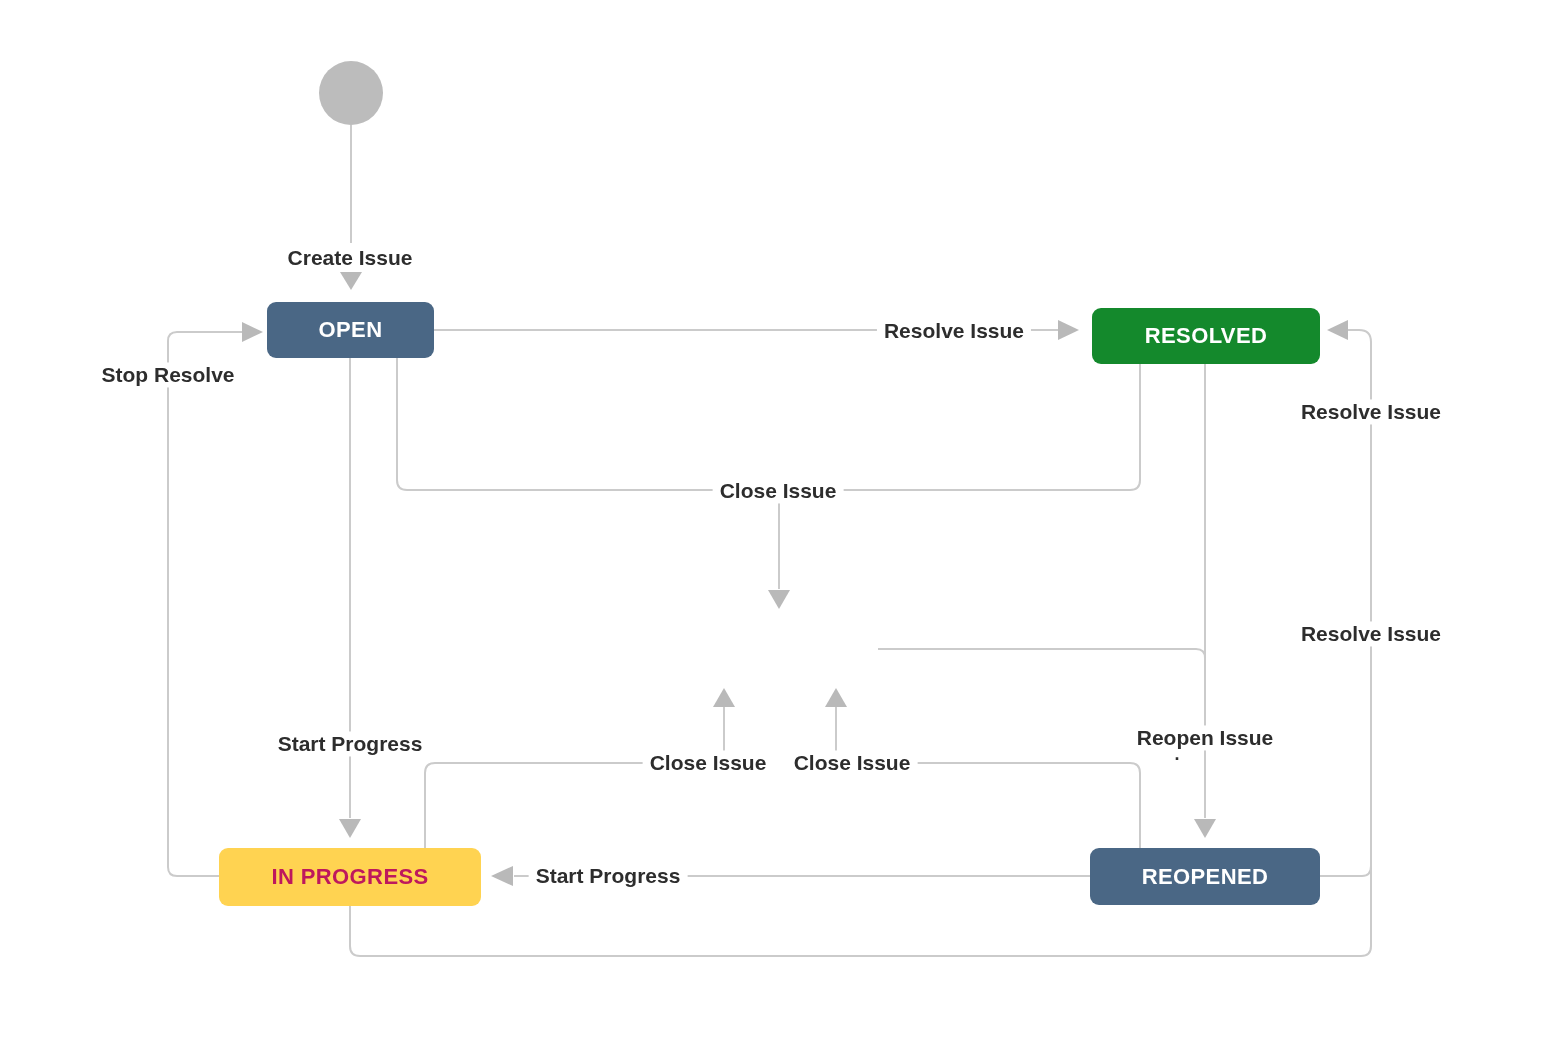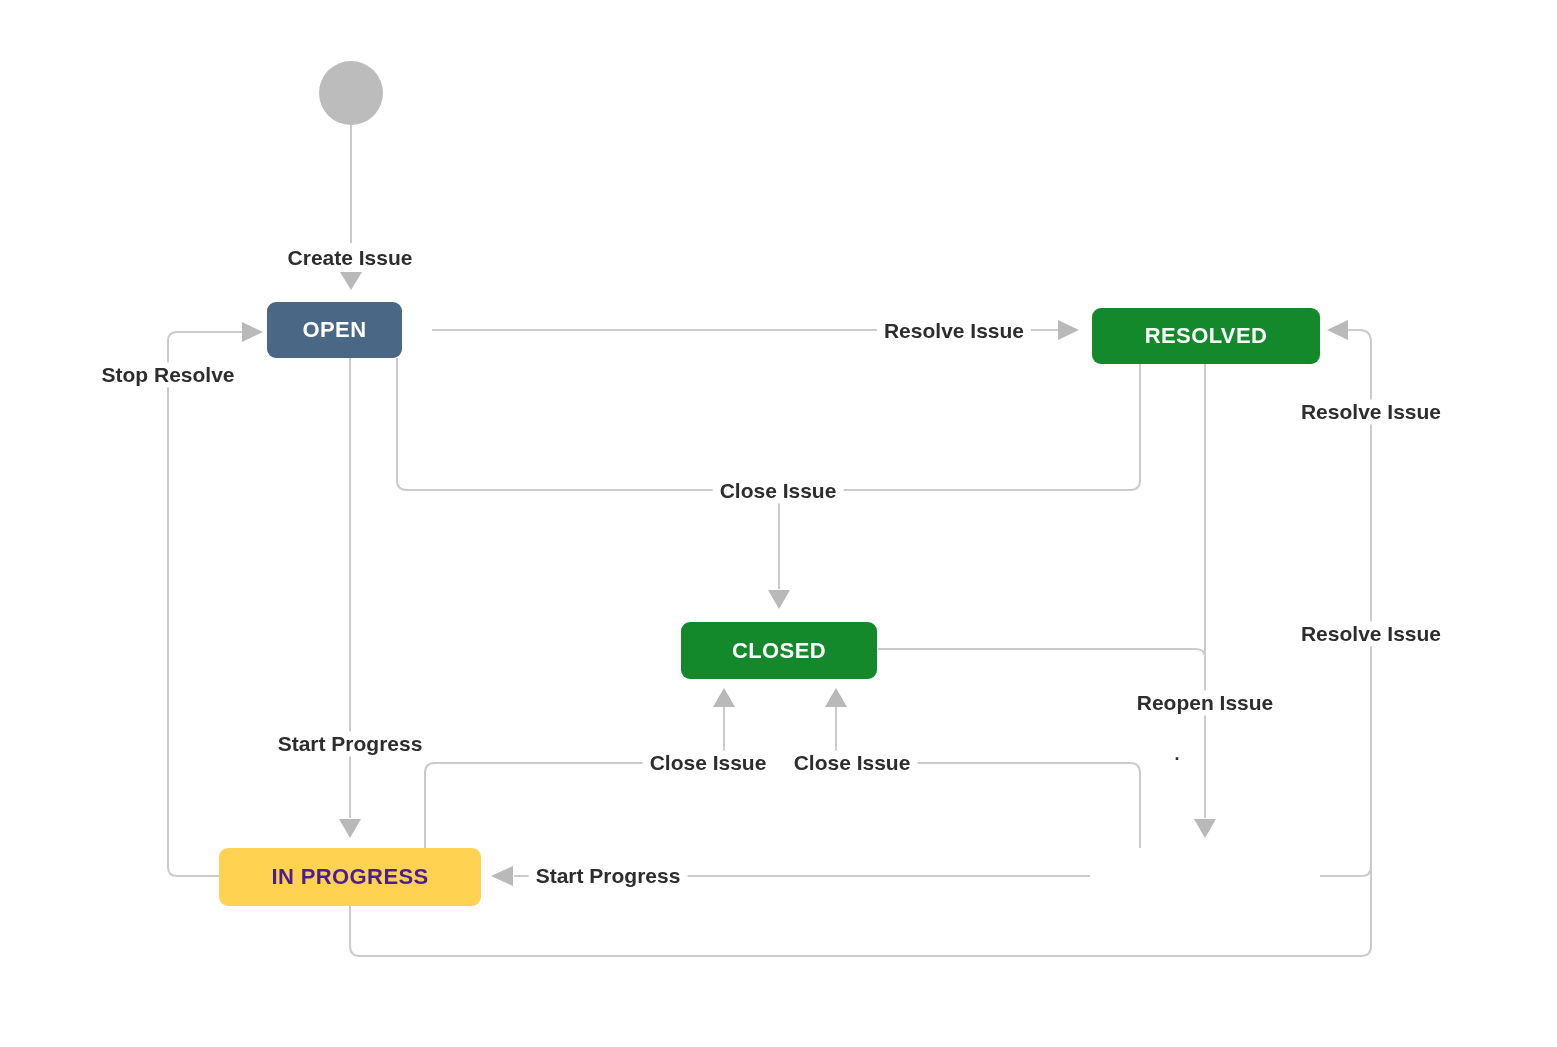--- a/index.html
+++ b/index.html
@@ -22,24 +22,24 @@
   }
   .tdot {
     position:absolute; transform:translate(-50%,-50%);
     font-weight:bold; font-size:18px; color:#2d2d2d; z-index:3; line-height:1;
   }
   .node {
     position:absolute; display:flex; align-items:center; justify-content:center;
     border-radius:9px; font-weight:bold; font-size:22px; letter-spacing:0.4px;
     color:#ffffff; z-index:4;
   }
-  .node-open        { left:267px;  top:302px; width:135px; height:56px; background:#4a6785; }
+  .node-open        { left:267px;  top:302px; width:167px; height:56px; background:#4a6785; }
   .node-resolved    { left:1092px; top:308px; width:228px; height:56px; background:#14892c; }
   .node-closed      { left:681px;  top:622px; width:196px; height:57px; background:#14892c; }
-  .node-in-progress { left:219px;  top:848px; width:262px; height:58px; background:#ffd351; color:#4c1d95; }
+  .node-in-progress { left:219px;  top:848px; width:262px; height:58px; background:#ffd351; color:#be185d; }
   .node-reopened    { left:1090px; top:848px; width:230px; height:57px; background:#4a6785; }
 </style>
 </head>
 <body>
 
 <div class="canvas">
 
   <svg class="edges" width="1557" height="1047" viewBox="0 0 1557 1047">
     <path d="M351 125 V243"></path>
     <path d="M432 330 H1058"></path>
@@ -68,33 +68,33 @@
   </svg>
 
   <div class="start-circle"></div>
 
   <div class="node node-open">
     <span>OPEN</span>
   </div>
   <div class="node node-resolved">
     <span>RESOLVED</span>
   </div>
-  <div class="node node-closed">
-    <span>CLOSED</span>
-  </div>
   <div class="node node-in-progress">
     <span>IN PROGRESS</span>
+  </div>
+  <div class="node node-reopened">
+    <span>REOPENED</span>
   </div>
 
   <div class="tlabel" style="left:350px; top:258px;">Create Issue</div>
   <div class="tlabel" style="left:954px; top:331px;">Resolve Issue</div>
   <div class="tlabel" style="left:168px; top:375px;">Stop Resolve</div>
   <div class="tlabel" style="left:778px; top:491px;">Close Issue</div>
   <div class="tlabel" style="left:1371px; top:412px;">Resolve Issue</div>
   <div class="tlabel" style="left:1371px; top:634px;">Resolve Issue</div>
   <div class="tlabel" style="left:350px; top:744px;">Start Progress</div>
   <div class="tlabel" style="left:708px; top:763px;">Close Issue</div>
   <div class="tlabel" style="left:852px; top:763px;">Close Issue</div>
-  <div class="tlabel" style="left:1205px; top:703px;">Reopen Issue</div>
+  <div class="tlabel" style="left:1205px; top:738px;">Reopen Issue</div>
   <div class="tdot" style="left:1177px; top:754px;">.</div>
   <div class="tlabel" style="left:608px; top:876px;">Start Progress</div>
 
 </div>
 
 </body></html>

